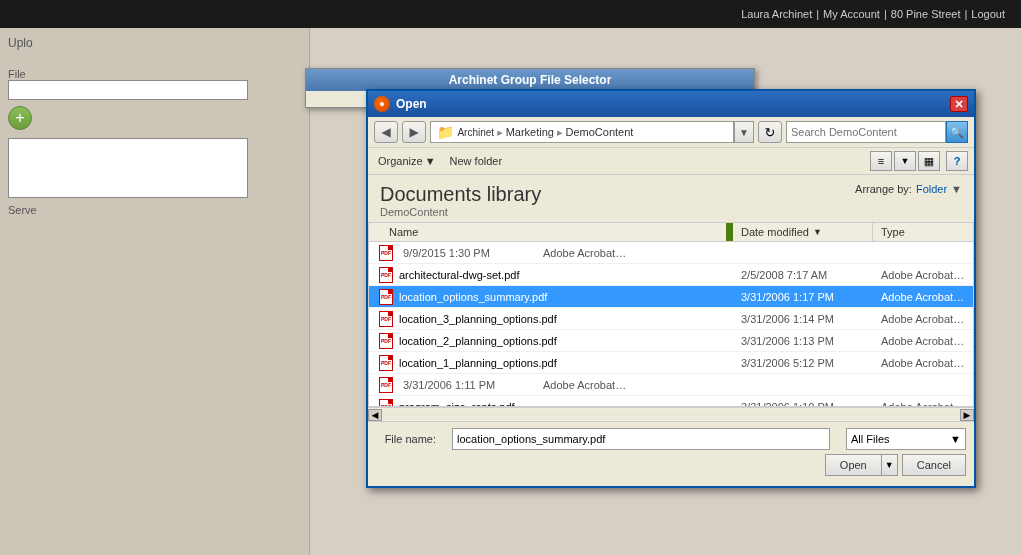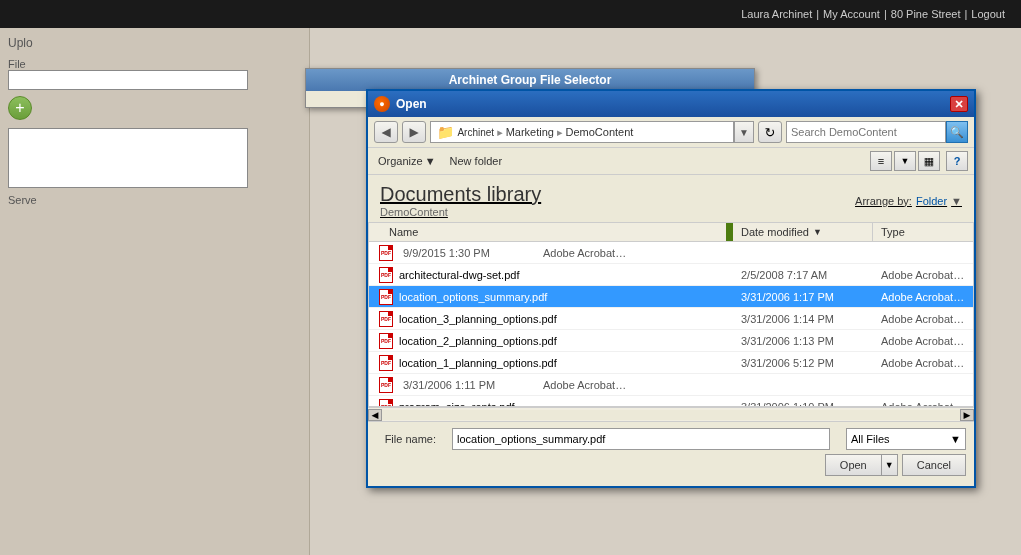--- a/index.html
+++ b/index.html
@@ -253,24 +253,23 @@
       cursor: pointer;
       font-size: 11px;
       font-weight: bold;
       color: #0054a6;
     }
 
     
     .library-header {
       padding: 8px 12px 4px 12px;
       display: flex;
-      align-items: center;
+      align-items: flex-start;
       justify-content: space-between;
       background: #ece9d8;
-      text-decoration: underline;
     }
     .library-title {
       font-size: 20px;
       font-weight: 300;
       color: #333;
     }
     .library-subtitle {
       font-size: 11px;
       color: #666;
     }
@@ -478,21 +477,21 @@
       height: 100%;
       background: #cdc5b8;
       border-right: 1px solid #b0a898;
     }
     .bg-panel-inner {
       padding: 8px;
     }
     .bg-upload-label {
       font-size: 12px;
       color: #555;
-      margin-bottom: 8px;
+      margin-bottom: 18px;
     }
     .bg-file-label {
       font-size: 11px;
       color: #555;
     }
     .bg-input {
       width: 240px;
       height: 20px;
       border: 1px solid #888;
       background: white;

